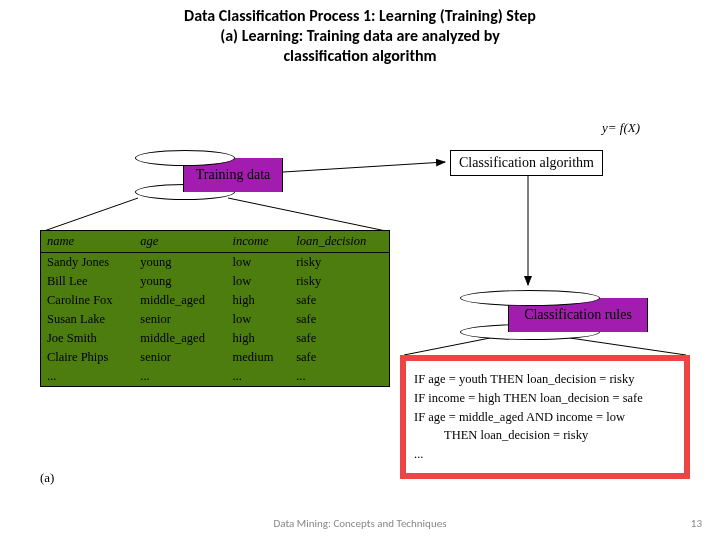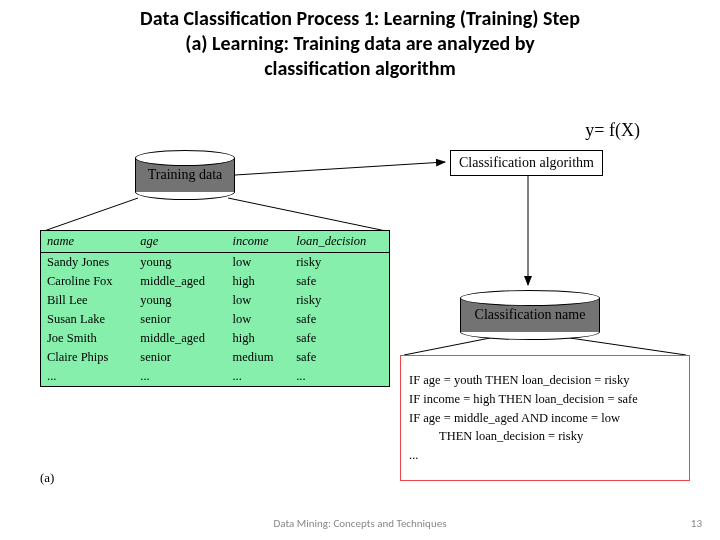--- a/index.html
+++ b/index.html
@@ -1,35 +1,35 @@
 <!DOCTYPE html>
 <html><head>
 <meta charset="utf-8">
 <style>
   * { box-sizing: border-box; margin: 0; padding: 0; }
   body { width: 720px; height: 540px; font-family: Georgia, 'Times New Roman', serif; background: #fff; position: relative; overflow: hidden; }
   .title-area { text-align: center; padding: 6px 40px 2px; }
-  .title { font-size: 20px; font-weight: bold; font-family: Calibri, Arial, sans-serif; line-height: 1.25; }
-  .eq { position: absolute; right: 80px; top: 120px; font-size: 18px; font-family: 'Times New Roman', serif; }
+  .title { font-size: 16px; font-weight: bold; font-family: Calibri, Arial, sans-serif; line-height: 1.25; }
+  .eq { position: absolute; right: 80px; top: 120px; font-style: italic; font-size: 13px; font-family: 'Times New Roman', serif; }
   .diagram { position: absolute; top: 145px; left: 0; width: 720px; height: 360px; }
   
   .cyl { position: absolute; }
   .cyl .top { width: 100%; height: 16px; border: 1px solid #000; border-radius: 50%; background: #fff; position: absolute; top: 0; z-index: 2; }
-  .cyl .body { width: 100%; border-left: 1px solid #000; border-right: 1px solid #000; position: absolute; top: 8px; bottom: 8px; background: #737373; display: flex; align-items: center; justify-content: center; z-index: 1; }
+  .cyl .body { width: 100%; border-left: 1px solid #000; border-right: 1px solid #000; position: absolute; top: 8px; bottom: 8px; background: #a21caf; display: flex; align-items: center; justify-content: center; z-index: 1; margin-left: 48px; }
   .cyl .bot { width: 100%; height: 16px; border: 1px solid #000; border-radius: 50%; background: #fff; position: absolute; bottom: 0; z-index: 0; }
   .cyl-label { font-size: 14px; font-family: 'Times New Roman', serif; }
   
   .fbox { position: absolute; border: 1px solid #000; background: #fff; padding: 4px 8px; font-size: 14px; font-family: 'Times New Roman', serif; }
   
-  .tbl { position: absolute; left: 40px; top: 85px; width: 350px; border: 1px solid #000; background: #86efac; font-size: 12.5px; font-family: 'Times New Roman', serif; }
+  .tbl { position: absolute; left: 40px; top: 85px; width: 350px; border: 1px solid #000; background: #4d7c0f; font-size: 12.5px; font-family: 'Times New Roman', serif; }
   .tbl table { width: 100%; border-collapse: collapse; }
   .tbl th { text-align: left; padding: 3px 6px; font-style: italic; font-weight: normal; border-bottom: 1px solid #000; }
   .tbl td { padding: 2px 6px; }
   
-  .rules { position: absolute; left: 400px; top: 210px; width: 290px; border: 1px solid #ef4444; padding: 15px 8px; font-size: 12.5px; font-family: 'Times New Roman', serif; line-height: 1.5; }
+  .rules { position: absolute; left: 400px; top: 210px; width: 290px; border: 6px solid #ef4444; padding: 9px 8px; font-size: 12.5px; font-family: 'Times New Roman', serif; line-height: 1.5; }
   .rules .indent { margin-left: 30px; }
   
   svg.arrows { position: absolute; top: 0; left: 0; width: 720px; height: 360px; pointer-events: none; }
   
   .footer { position: absolute; bottom: 10px; left: 0; width: 720px; text-align: center; font-family: Calibri, Arial, sans-serif; font-size: 11px; color: #888; }
   .pagenum { position: absolute; bottom: 10px; right: 18px; font-family: Calibri, Arial, sans-serif; font-size: 11px; color: #888; }
   .sublabel { position: absolute; left: 40px; top: 325px; font-size: 13px; font-family: 'Times New Roman', serif; }
 </style>
 </head>
 <body>
@@ -70,21 +70,21 @@
     <div class="bot"></div>
   </div>
 
   <div class="fbox" style="left:450px; top:5px;">
     <span>Classification algorithm</span>
   </div>
 
   <div class="cyl" style="left:460px; top:145px; width:140px; height:50px;">
     <div class="top"></div>
     <div class="body">
-      <span class="cyl-label">Classification name</span>
+      <span class="cyl-label">Classification rules</span>
     </div>
     <div class="bot"></div>
   </div>
 
   <div class="tbl">
     <table>
       <thead>
           <tr>
         <th>name</th>
         <th>age</th>
@@ -93,30 +93,30 @@
       </tr>
         </thead>
       <tbody id="tbl-body">
           <tr>
             <td>Sandy Jones</td>
             <td>young</td>
             <td>low</td>
             <td>risky</td>
           </tr>
           <tr>
+            <td>Bill Lee</td>
+            <td>young</td>
+            <td>low</td>
+            <td>risky</td>
+          </tr>
+          <tr>
             <td>Caroline Fox</td>
             <td>middle_aged</td>
             <td>high</td>
             <td>safe</td>
-          </tr>
-          <tr>
-            <td>Bill Lee</td>
-            <td>young</td>
-            <td>low</td>
-            <td>risky</td>
           </tr>
           <tr>
             <td>Susan Lake</td>
             <td>senior</td>
             <td>low</td>
             <td>safe</td>
           </tr>
           <tr>
             <td>Joe Smith</td>
             <td>middle_aged</td>

